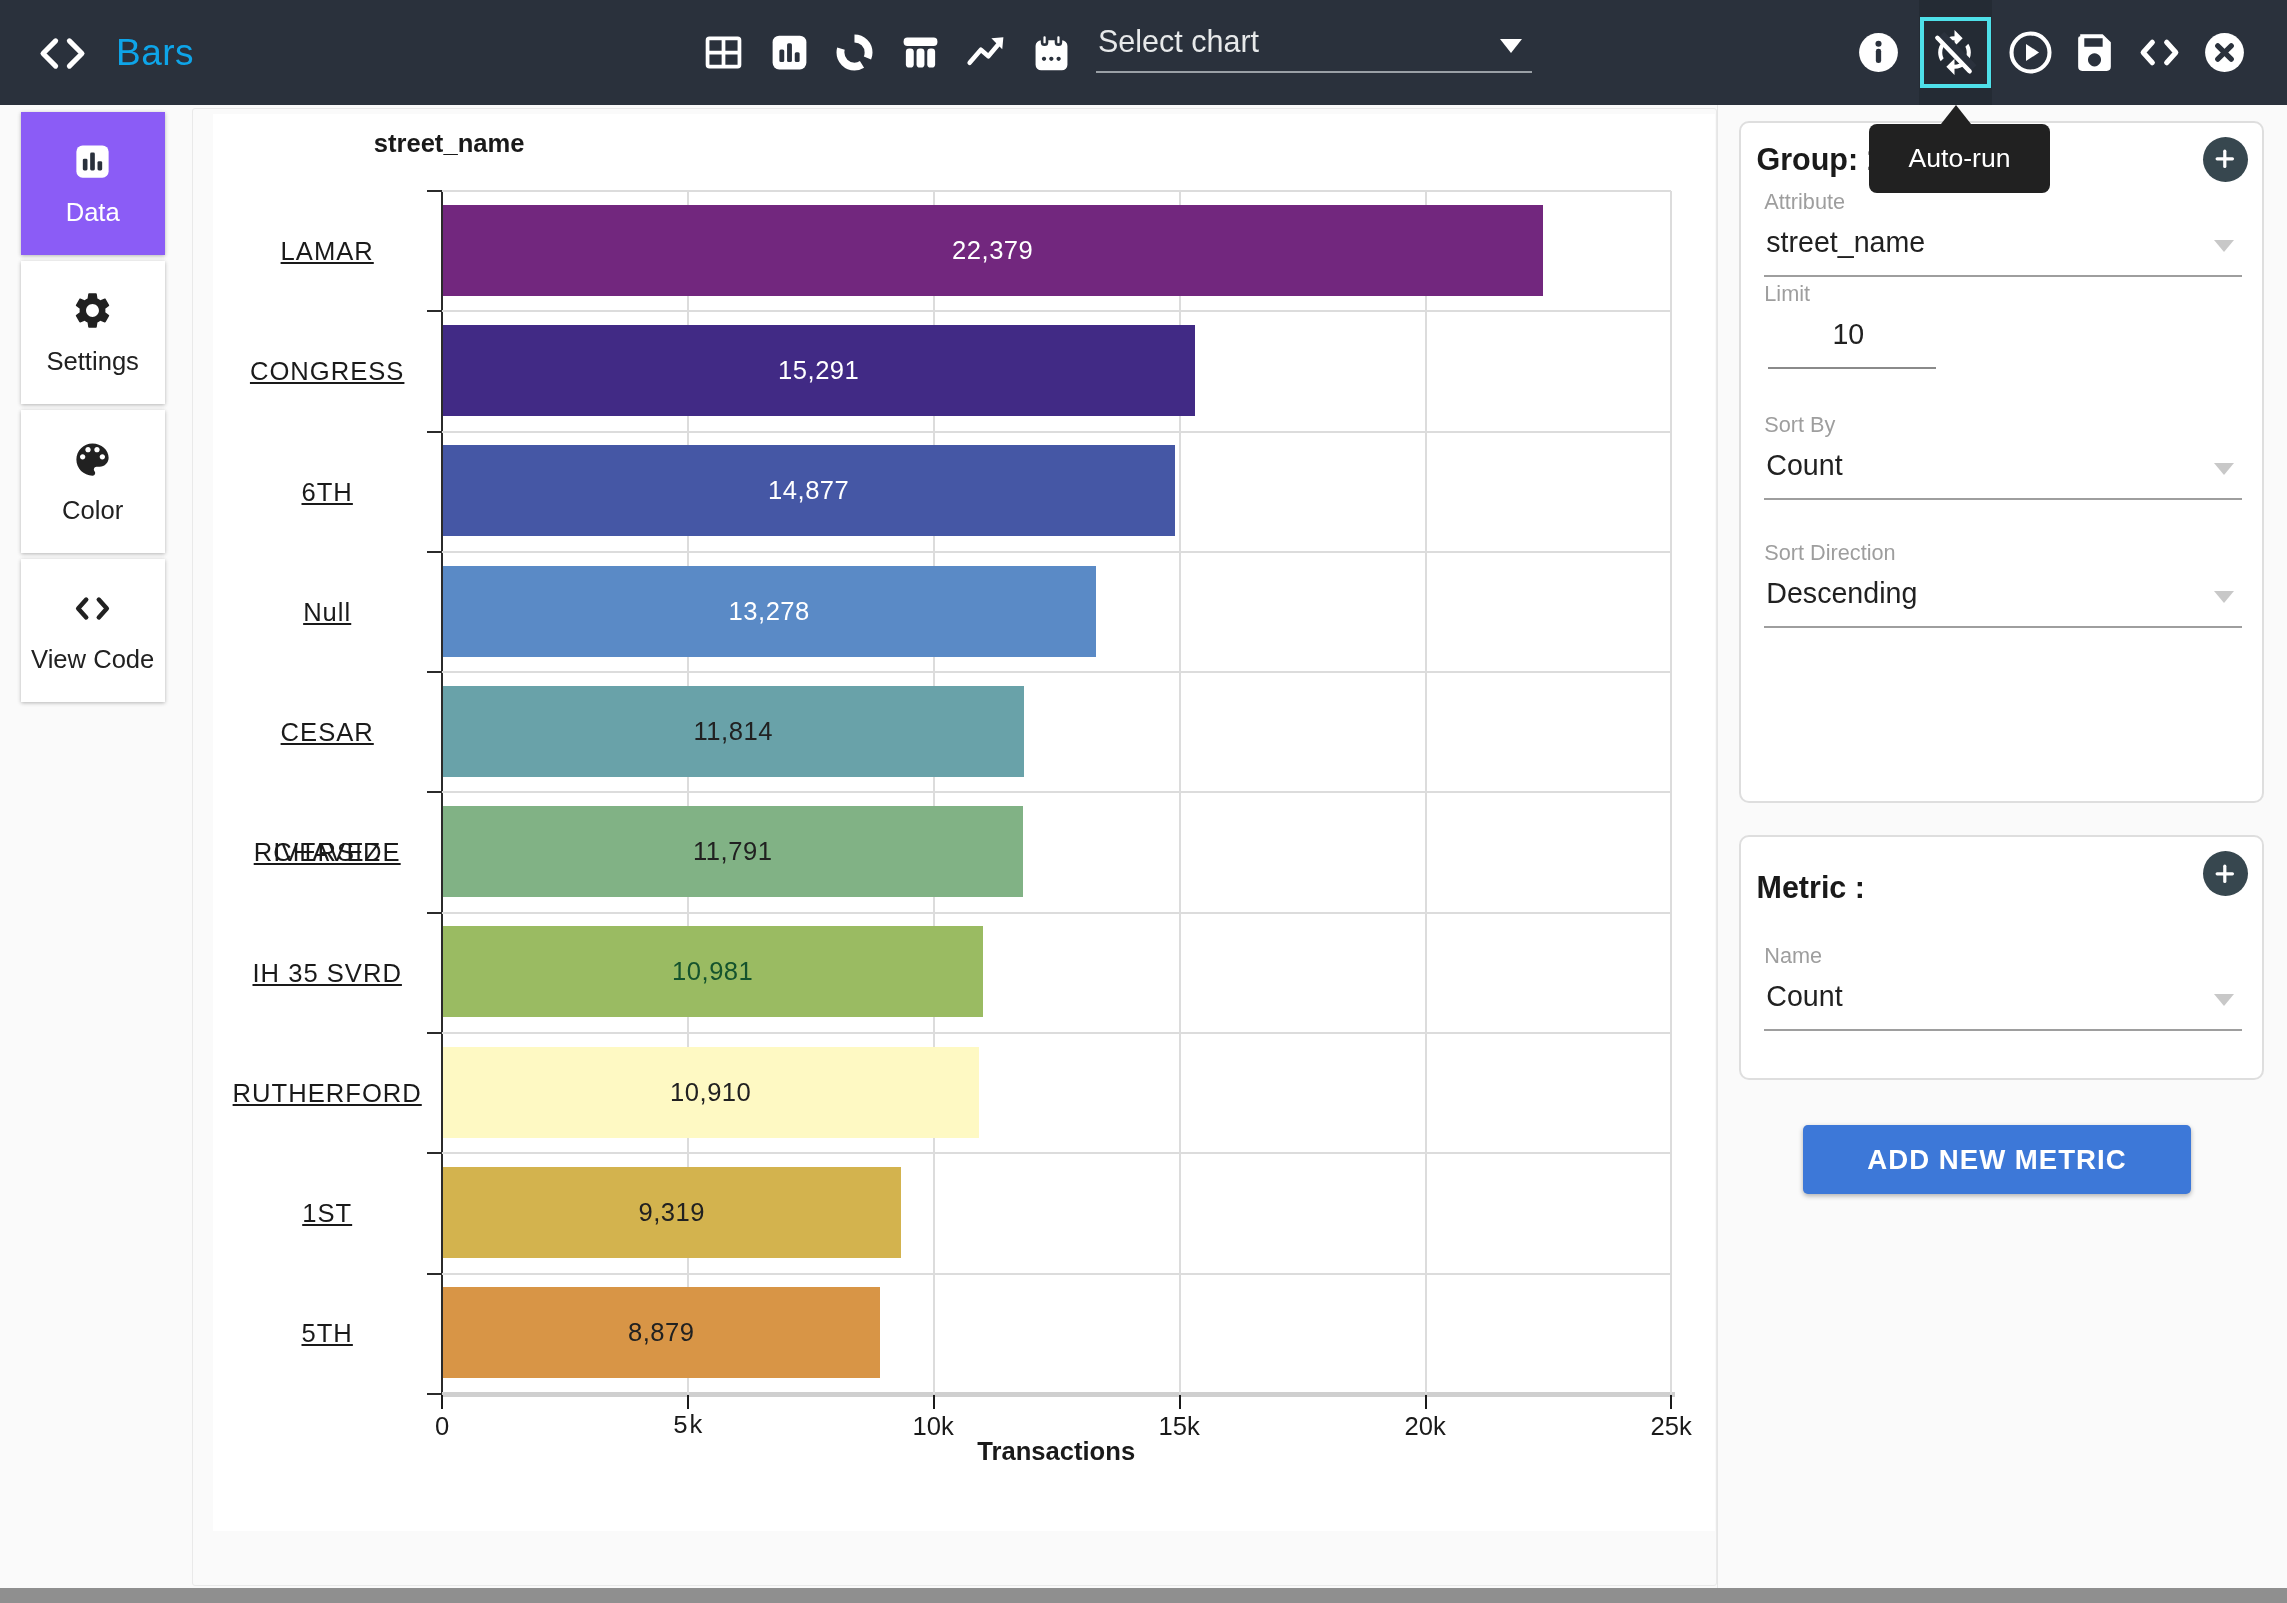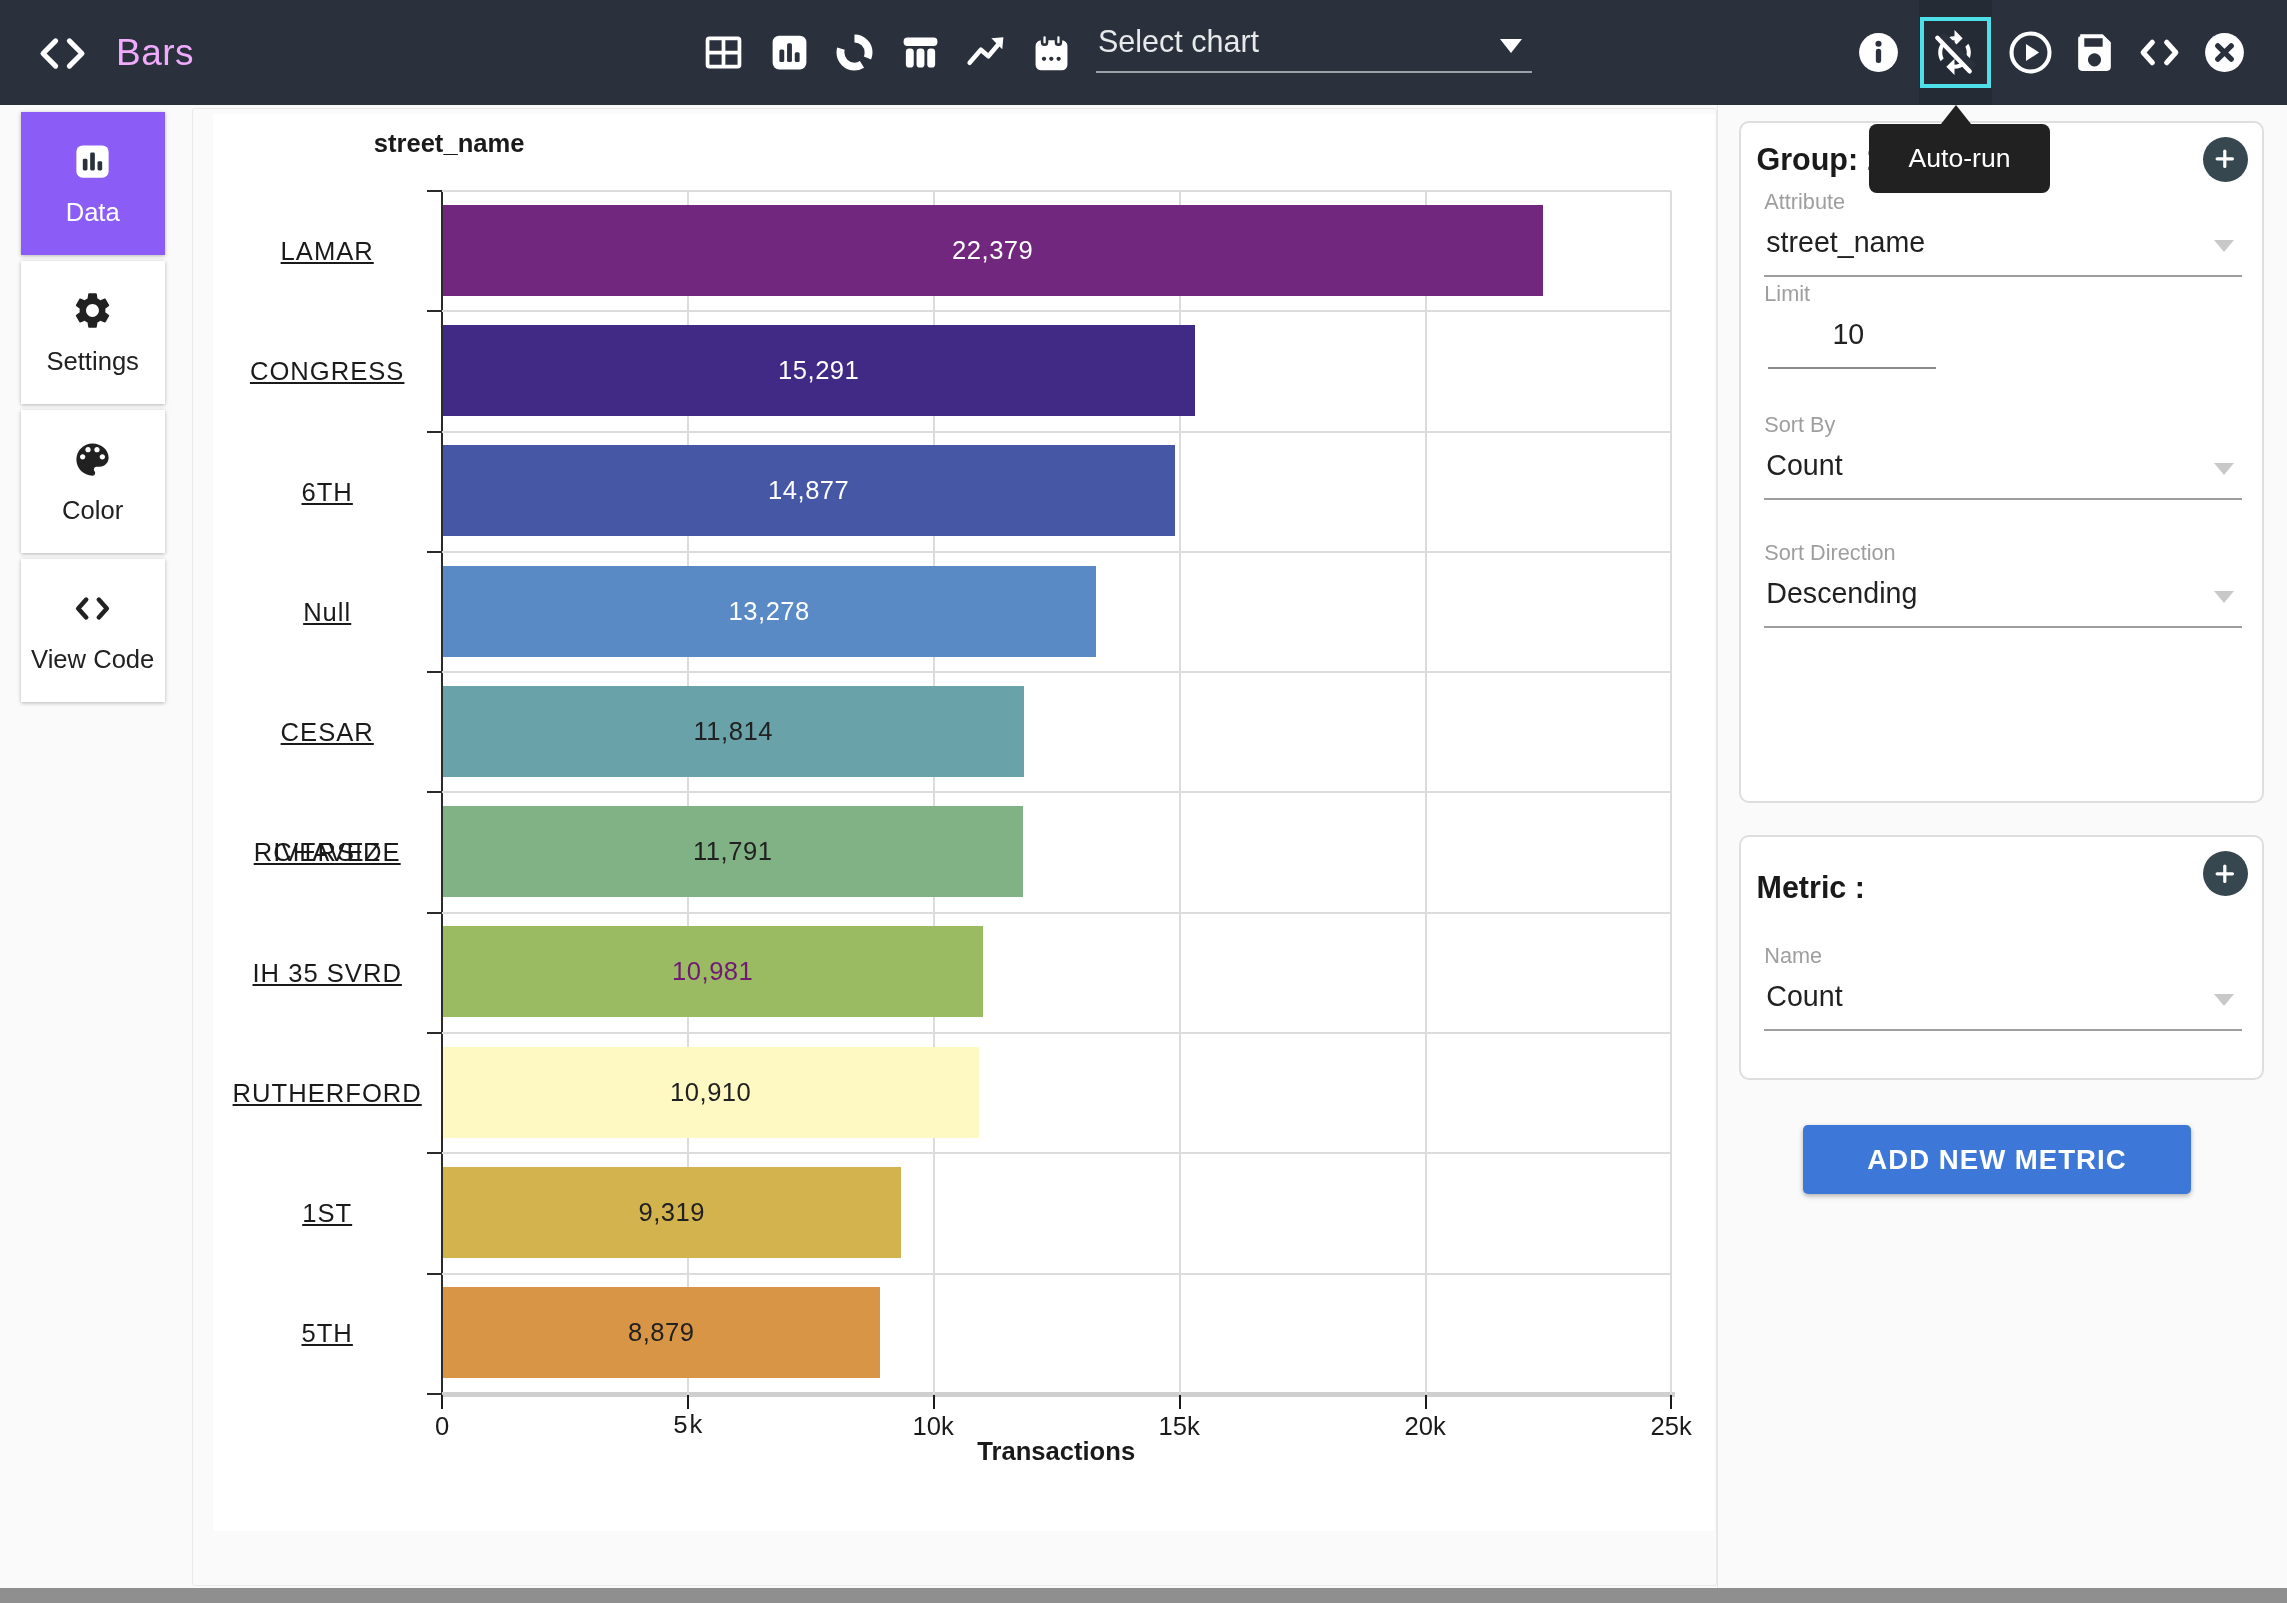--- a/index.html
+++ b/index.html
@@ -4,21 +4,21 @@
 <style>
   * { margin:0; padding:0; box-sizing:border-box; }
   html,body { width:2287px; height:1604px; overflow:hidden; }
   body { font-family:"Liberation Sans", sans-serif; background:#FAFAFA; position:relative; }
   .page { position:absolute; left:0; top:0; width:2287px; height:1604px; }
 
   
   .navbar { position:absolute; left:0; top:0; width:2287px; height:105px; background:#2A313C; z-index:20; }
   .nav-back { position:absolute; left:33px; top:25.6px; width:59px; height:55px; background:none; border:none; color:#FFF; cursor:pointer; }
   .nav-back svg { width:55px; height:55px; }
-  .nav-title { position:absolute; left:116px; top:0; height:105px; line-height:105px; color:#f0abfc; font-size:37px; font-weight:500; letter-spacing:0.5px; }
+  .nav-title { position:absolute; left:116px; top:0; height:105px; line-height:105px; color:#0ea5e9; font-size:37px; font-weight:500; letter-spacing:0.5px; }
   .chart-type-icons { position:absolute; left:701px; top:0; height:105px; display:flex; align-items:center; gap:18.7px; }
   .nav-icon-btn { width:47px; height:47px; background:none; border:none; color:#FFF; cursor:pointer; }
   .nav-icon-btn svg { width:45px; height:45px; display:block; }
   .select-chart { position:absolute; left:1096px; top:17.7px; width:436px; height:55px; border-bottom:2px solid #9AA0A6; cursor:pointer; }
   .select-chart .sc-label { position:absolute; left:2px; top:5.9px; font-size:30.5px; color:#E7E9EA; }
   .select-chart .sc-caret { position:absolute; right:9.9px; top:21.7px; width:0; height:0; border-left:11.8px solid transparent; border-right:11.8px solid transparent; border-top:14.8px solid #FFF; }
   .nav-actions { position:absolute; left:1854px; top:0; height:105px; display:flex; align-items:center; gap:13.8px; }
   .action-btn { width:51px; height:51px; background:none; border:none; color:#FFF; cursor:pointer; padding:0; }
   .action-btn svg { width:49px; height:49px; display:block; }
   .autorun-strip { width:73px; height:105px; background:#242B34; display:flex; align-items:center; justify-content:center; }
@@ -267,21 +267,21 @@
           <div class="cat-label" style="top: 481px; height: 120px; line-height: 120px;">CESAR CHAVEZ</div>
           <div class="bar" style="top: 495px; height: 91px; left: 1px; width: 581px; background: rgb(105, 162, 169);">
             <span class="bar-value" style="color: rgb(33, 33, 33);">11,814</span>
           </div>
           <div class="cat-label" style="top: 601px; height: 120px; line-height: 120px;">RIVERSIDE</div>
           <div class="bar" style="top: 615px; height: 91px; left: 1px; width: 580px; background: rgb(129, 178, 133);">
             <span class="bar-value" style="color: rgb(33, 33, 33);">11,791</span>
           </div>
           <div class="cat-label" style="top: 722px; height: 120px; line-height: 120px;">IH 35 SVRD</div>
           <div class="bar" style="top: 735px; height: 91px; left: 1px; width: 540px; background: rgb(154, 187, 98);">
-            <span class="bar-value" style="color: #701a75;">10,981</span>
+            <span class="bar-value" style="color: #14532d;">10,981</span>
           </div>
           <div class="cat-label" style="top: 842px; height: 120px; line-height: 120px;">RUTHERFORD</div>
           <div class="bar" style="top: 856px; height: 91px; left: 1px; width: 536px; background: #fef9c3;">
             <span class="bar-value" style="color: rgb(33, 33, 33);">10,910</span>
           </div>
           <div class="cat-label" style="top: 962px; height: 120px; line-height: 120px;">1ST</div>
           <div class="bar" style="top: 976px; height: 91px; left: 1px; width: 458px; background: rgb(211, 179, 78);">
             <span class="bar-value" style="color: rgb(33, 33, 33);">9,319</span>
           </div>
           <div class="cat-label" style="top: 1082px; height: 120px; line-height: 120px;">5TH</div>

